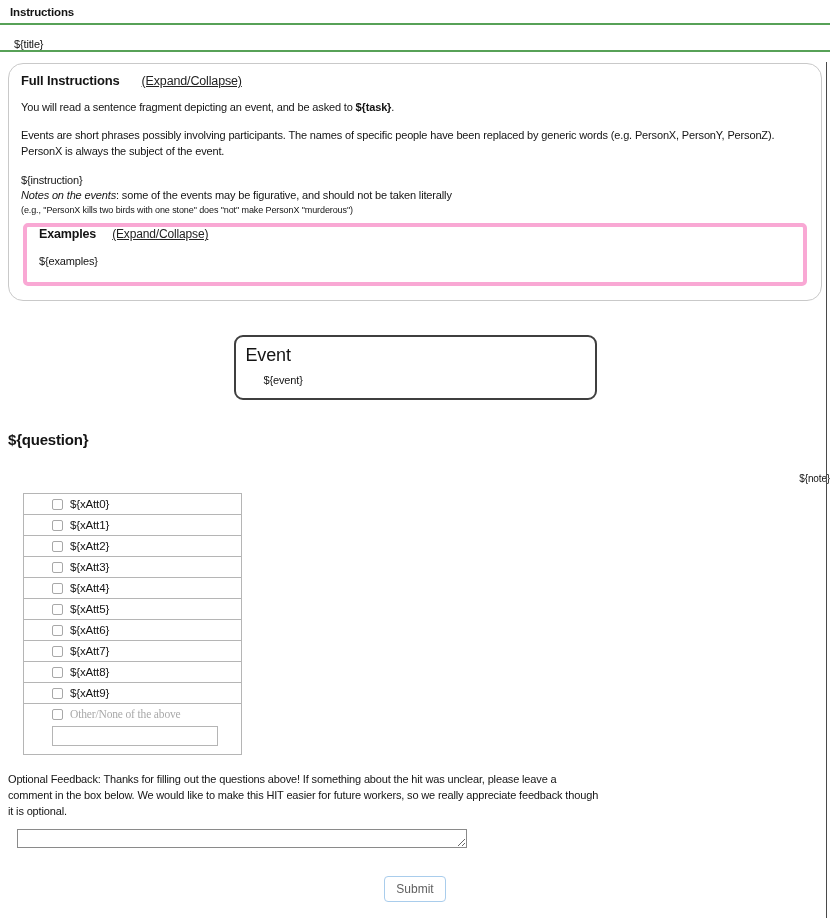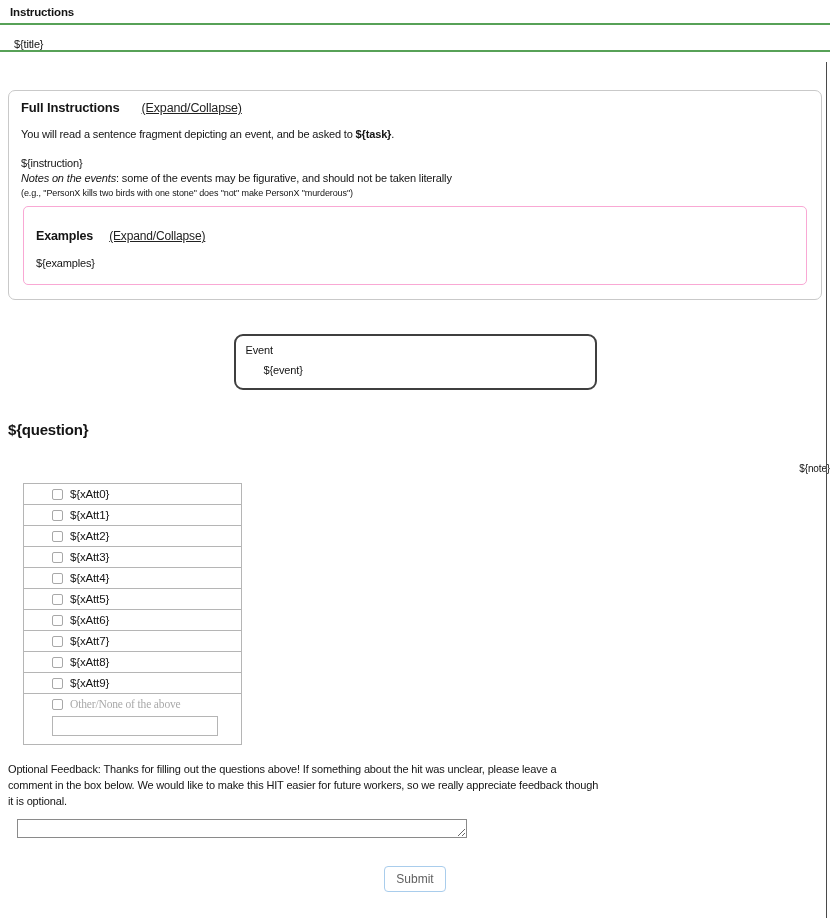--- a/index.html
+++ b/index.html
@@ -22,52 +22,52 @@
     font-size:11.5px; font-weight:bold;
     border-bottom:2px solid #57a157;
   }
   .title-section {
     padding:13px 0 0 14px;
     font-size:11px;
     border-bottom:2px solid #57a157;
   }
   
   .fi-panel {
-    margin:38px 8px 0 8px;
+    margin:11px 8px 0 8px;
     border:1px solid #c9c9c9;
-    border-radius:7px;
+    border-radius:15px;
     padding:9px 12px 8px 12px;
   }
   .head-row { margin:0 0 2px 0; }
   .panel-heading { font-size:13px; font-weight:bold; }
   .toggle-link {
     font-size:12.5px; color:#222222;
     text-decoration:underline; margin-left:22px; cursor:pointer;
   }
   .para { margin:11px 0 0 0; line-height:1.5; font-size:11px; }
   .instr-var { margin:13px 0 0 0; line-height:1.45; }
   .notes-line { margin:0; line-height:1.45; }
   .notes-small { margin:1px 0 6px 0; font-size:9px; letter-spacing:-0.1px; }
   .ex-panel {
-    border:1px solid #f9a8d4; border-radius:5px;
+    border:4px solid #f9a8d4; border-radius:5px;
     margin:8px 2px 6px 2px;
-    padding:22px 12px 15px 12px;
+    padding:0 12px 15px 12px;
   }
   .ex-head { font-size:12.5px; font-weight:bold; }
   .ex-toggle { font-size:12px; margin-left:16px; }
   .ex-content { margin-top:14px; font-size:11px; }
   
   .event-box {
     width:339px;
     margin:34px auto 0 auto;
     border:2px solid #3f3f3f;
     border-radius:9px;
     padding:8px 10px 12px 10px;
   }
-  .event-label { font-size:11px; }
+  .event-label { font-size:18px; }
   .event-value { font-size:11px; margin:8px 0 0 18px; }
   
   .question-heading {
     margin:31px 12px 0 8px;
     font-size:15px; font-weight:bold; letter-spacing:-0.2px;
   }
   .note-text { margin:25px 0 0 8px; font-size:10px;text-align:right; }
   
   table.options { border-collapse:collapse; margin:9px 0 0 23px; }
   table.options td {
@@ -121,20 +121,21 @@
 
 <div class="title-section">
   <span>${title}</span>
 </div>
 
 <div class="fi-panel">
   <div class="head-row">
     <span class="panel-heading">Full Instructions</span><span class="toggle-link">(Expand/Collapse)</span>
   </div>
   <p class="para"><span>You will read a sentence fragment depicting an event, and be asked to </span><b>${task}</b><span>.</span></p>
+  <p class="para">Events are short phrases possibly involving participants. The names of specific people have been replaced by generic words (e.g. PersonX, PersonY, PersonZ). PersonX is always the subject of the event.</p>
   <div class="instr-var">${instruction}</div>
   <div class="notes-line"><i>Notes on the events</i><span>: some of the events may be figurative, and should not be taken literally</span></div>
   <div class="notes-small">(e.g., "PersonX kills two birds with one stone" does "not" make PersonX "murderous")</div>
   <div class="ex-panel">
     <div class="head-row">
       <span class="ex-head">Examples</span><span class="toggle-link ex-toggle">(Expand/Collapse)</span>
     </div>
     <div class="ex-content">${examples}</div>
   </div>
 </div>

